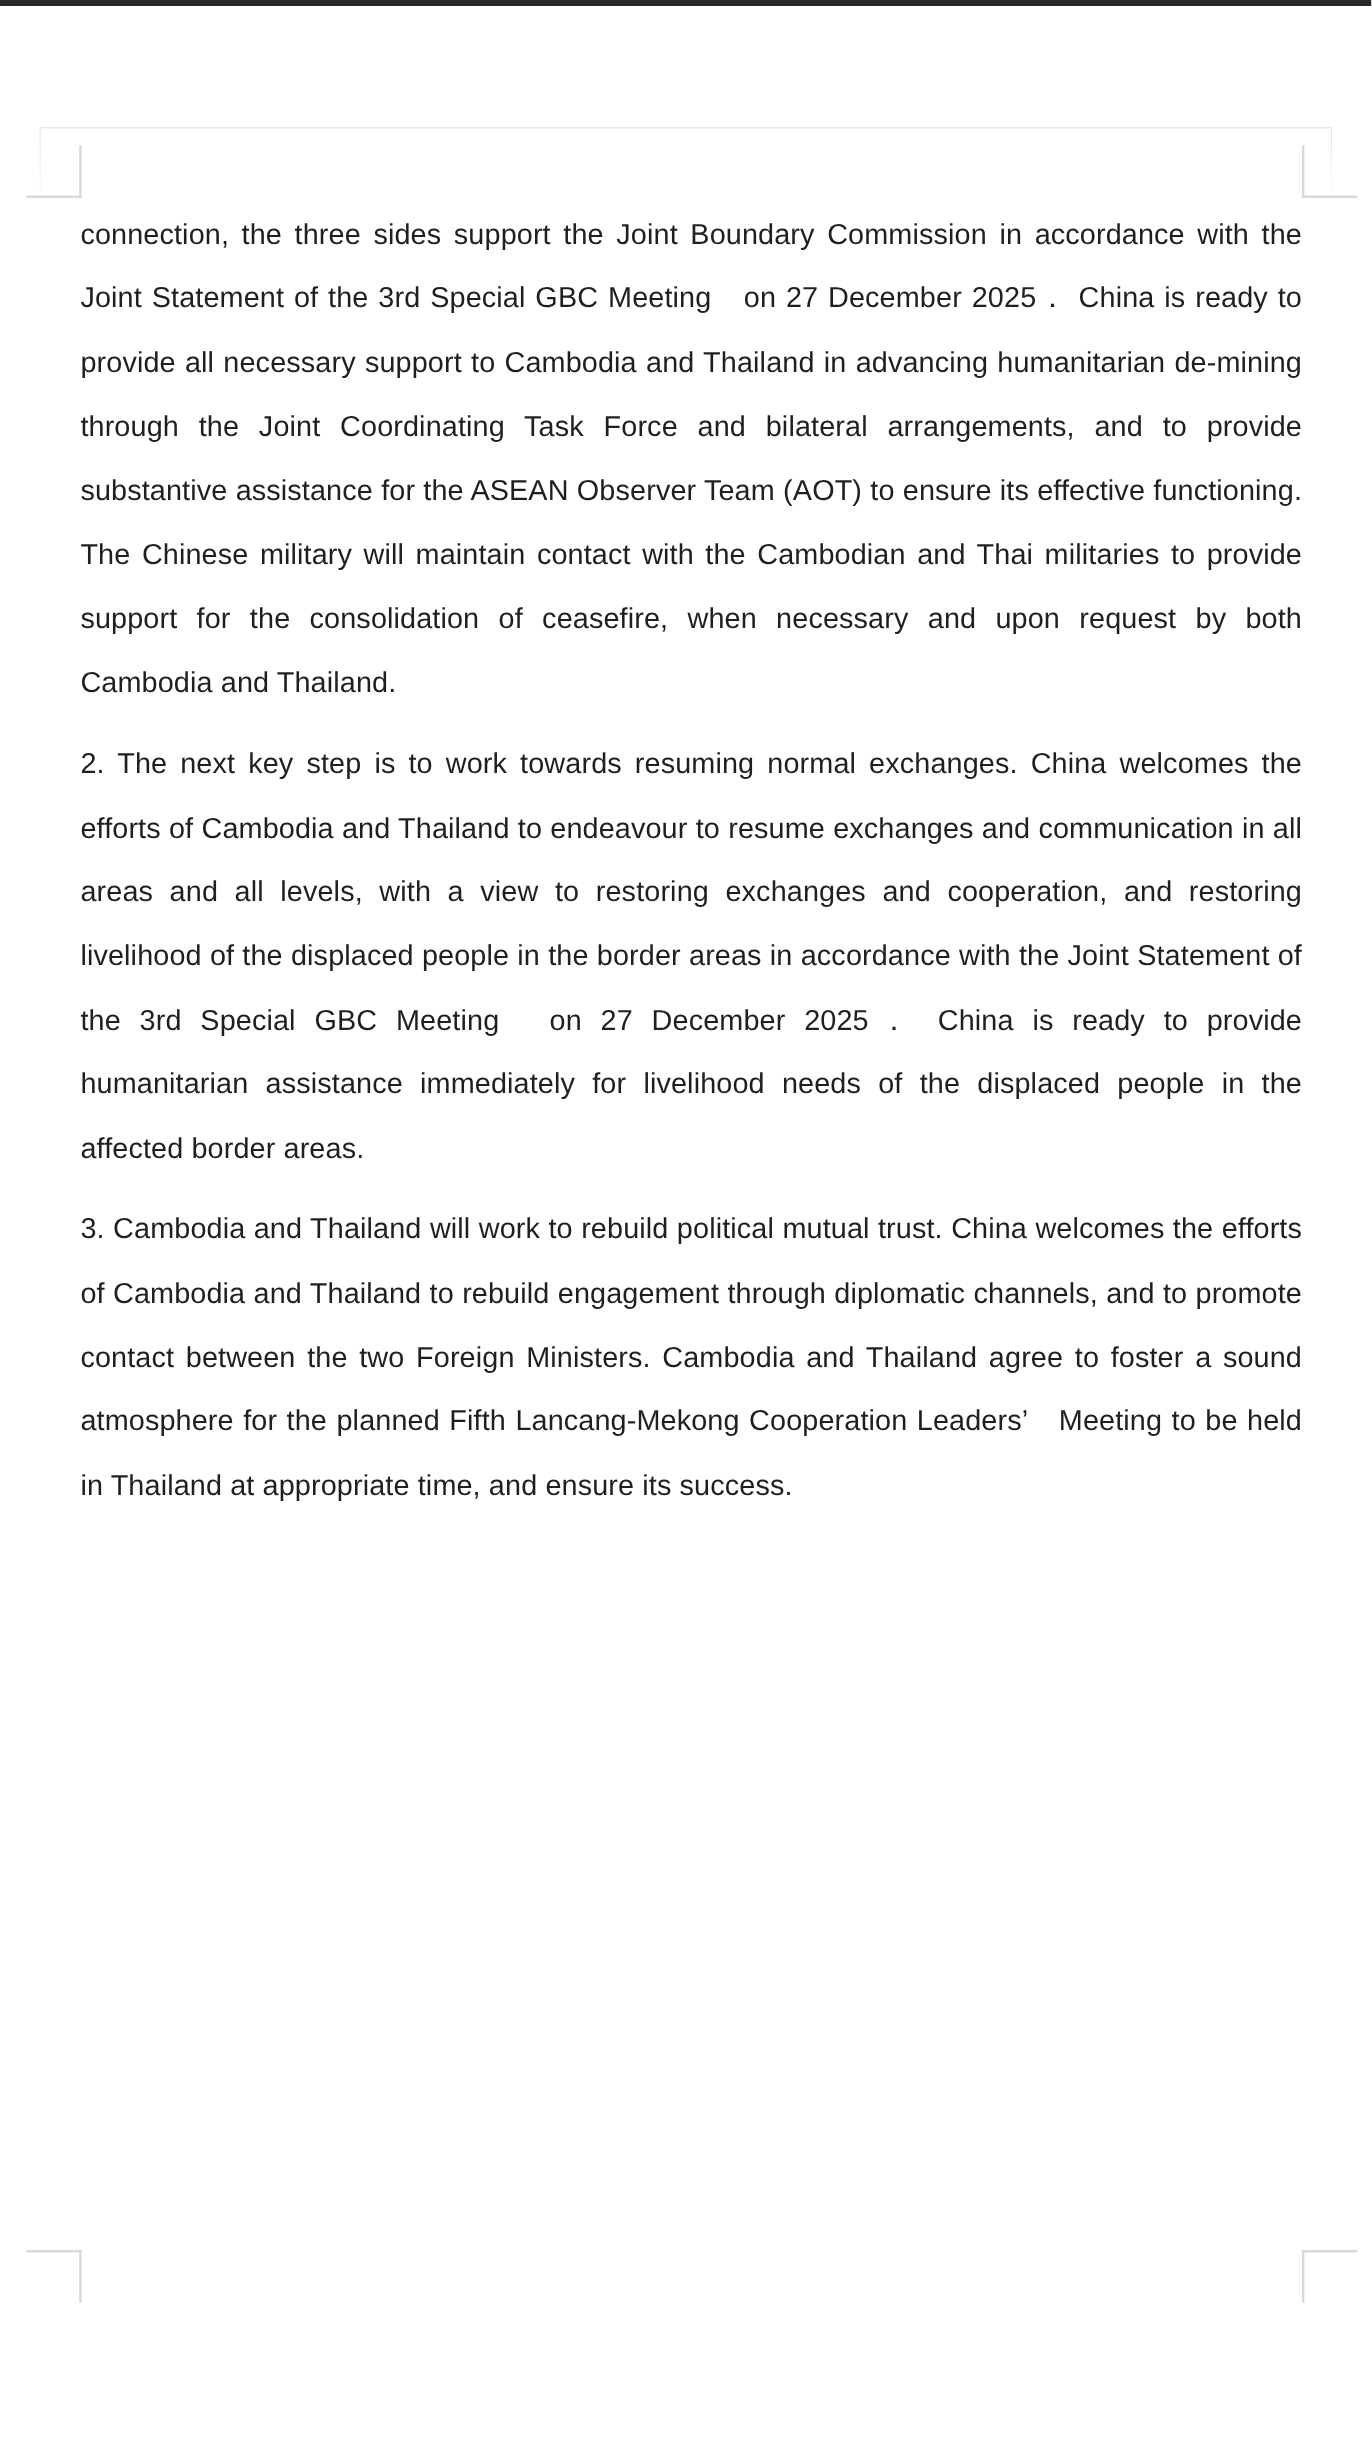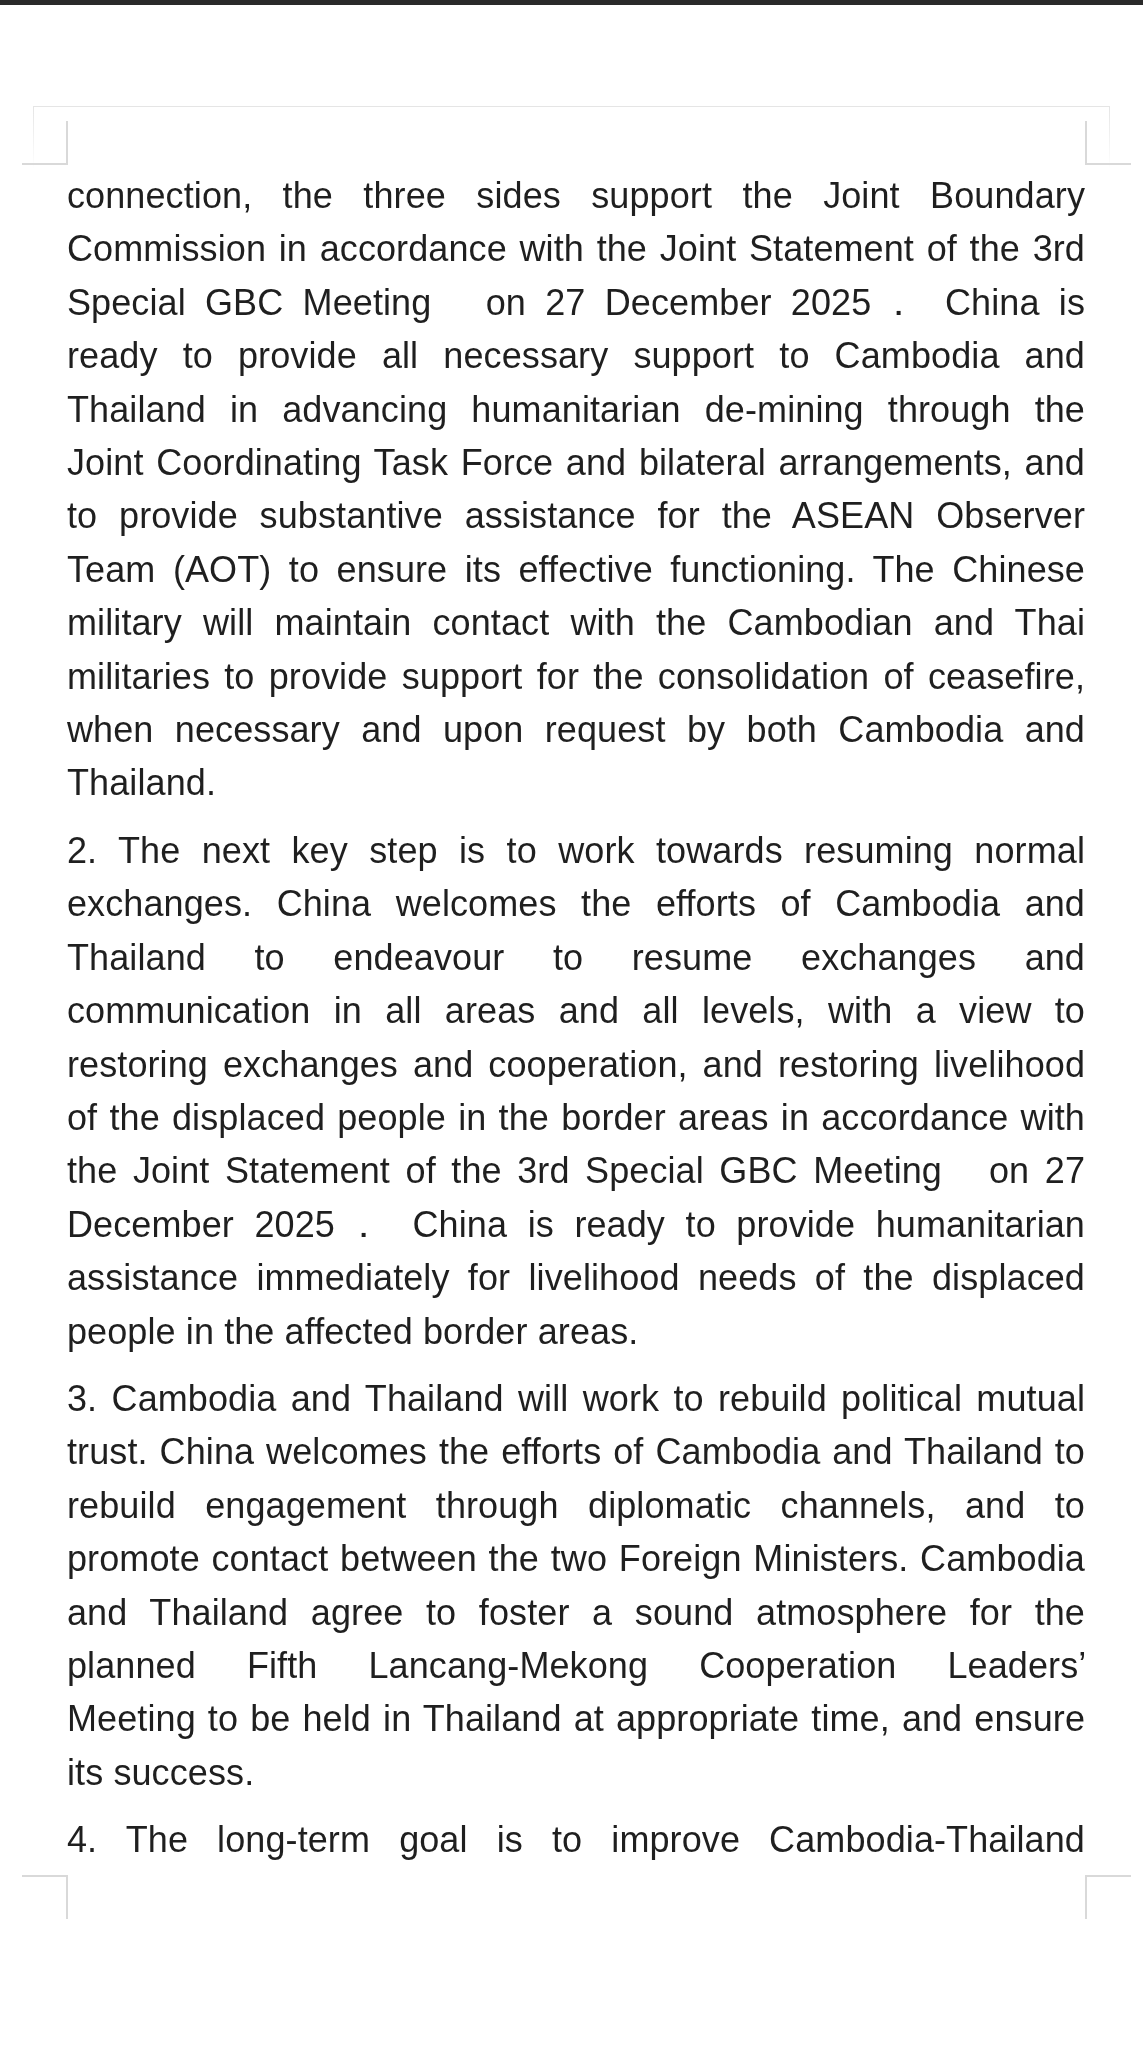--- a/index.html
+++ b/index.html
@@ -68,21 +68,21 @@
     border-left: 2px solid #d9d9d9;
     border-top: 2px solid #d9d9d9;
   }
 
   .text-block {
     position: absolute;
     left: 67px;
     top: 169px;
     width: 1018px;
     color: #1f1f1f;
-    font-size: 36px;
+    font-size: 24px;
     line-height: 53.4px;
     letter-spacing: 0.1px;
   }
   .text-block p {
     margin: 0 0 14px 0;
     text-align: justify;
     text-justify: inter-word;
   }
   
   .text-block p.justify-all {
@@ -102,16 +102,15 @@
 
   <div class="corner-mark tl"></div>
   <div class="corner-mark tr"></div>
   <div class="corner-mark bl"></div>
   <div class="corner-mark br"></div>
 
   <div class="text-block">
     <p>connection, the three sides support the Joint Boundary Commission in accordance with the Joint Statement of the 3rd Special GBC Meeting　on 27 December 2025． China is ready to provide all necessary support to Cambodia and Thailand in advancing humanitarian de-mining through the Joint Coordinating Task Force and bilateral arrangements, and to provide substantive assistance for the ASEAN Observer Team (AOT) to ensure its effective functioning. The Chinese military will maintain contact with the Cambodian and Thai militaries to provide support for the consolidation of ceasefire, when necessary and upon request by both Cambodia and Thailand.</p>
     <p>2. The next key step is to work towards resuming normal exchanges. China welcomes the efforts of Cambodia and Thailand to endeavour to resume exchanges and communication in all areas and all levels, with a view to restoring exchanges and cooperation, and restoring livelihood of the displaced people in the border areas in accordance with the Joint Statement of the 3rd Special GBC Meeting　on 27 December 2025． China is ready to provide humanitarian assistance immediately for livelihood needs of the displaced people in the affected border areas.</p>
     <p>3. Cambodia and Thailand will work to rebuild political mutual trust. China welcomes the efforts of Cambodia and Thailand to rebuild engagement through diplomatic channels, and to promote contact between the two Foreign Ministers. Cambodia and Thailand agree to foster a sound atmosphere for the planned Fifth Lancang-Mekong Cooperation Leaders’　Meeting to be held in Thailand at appropriate time, and ensure its success.</p>
-    <p class="justify-all">4. The long-term goal is to improve Cambodia-Thailand</p>
   </div>
 
 </div>
 
 </body></html>

